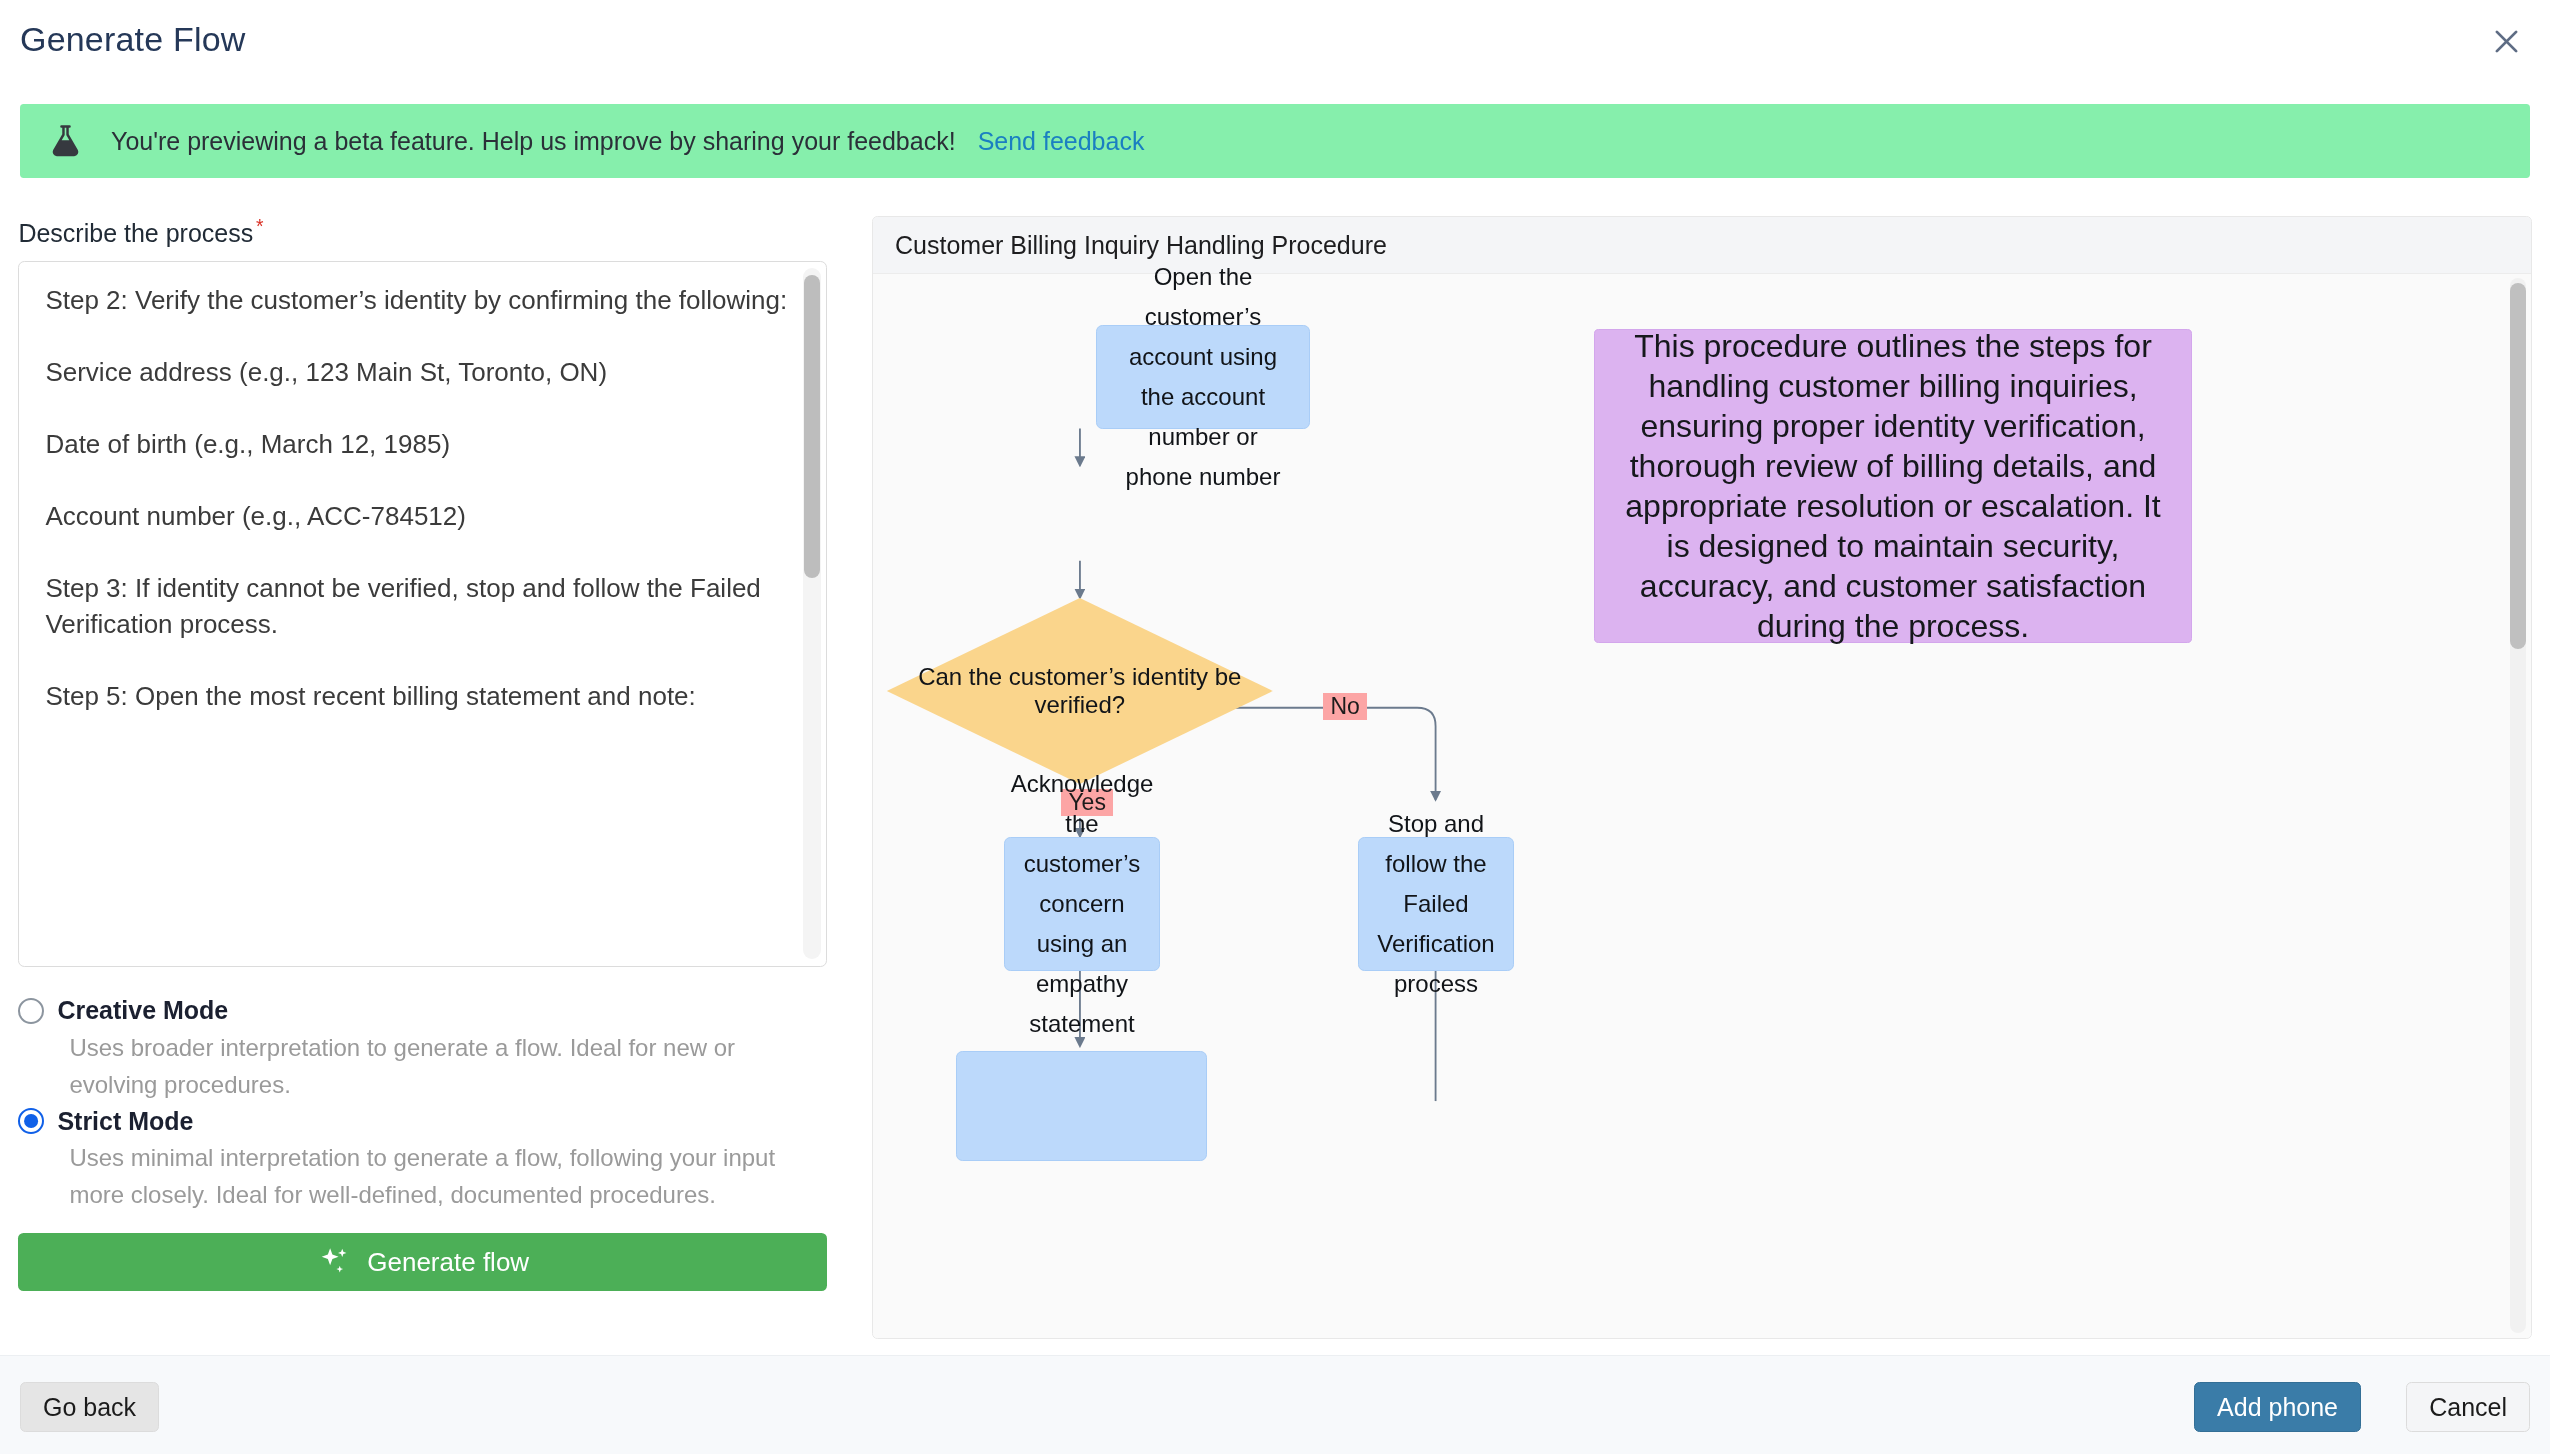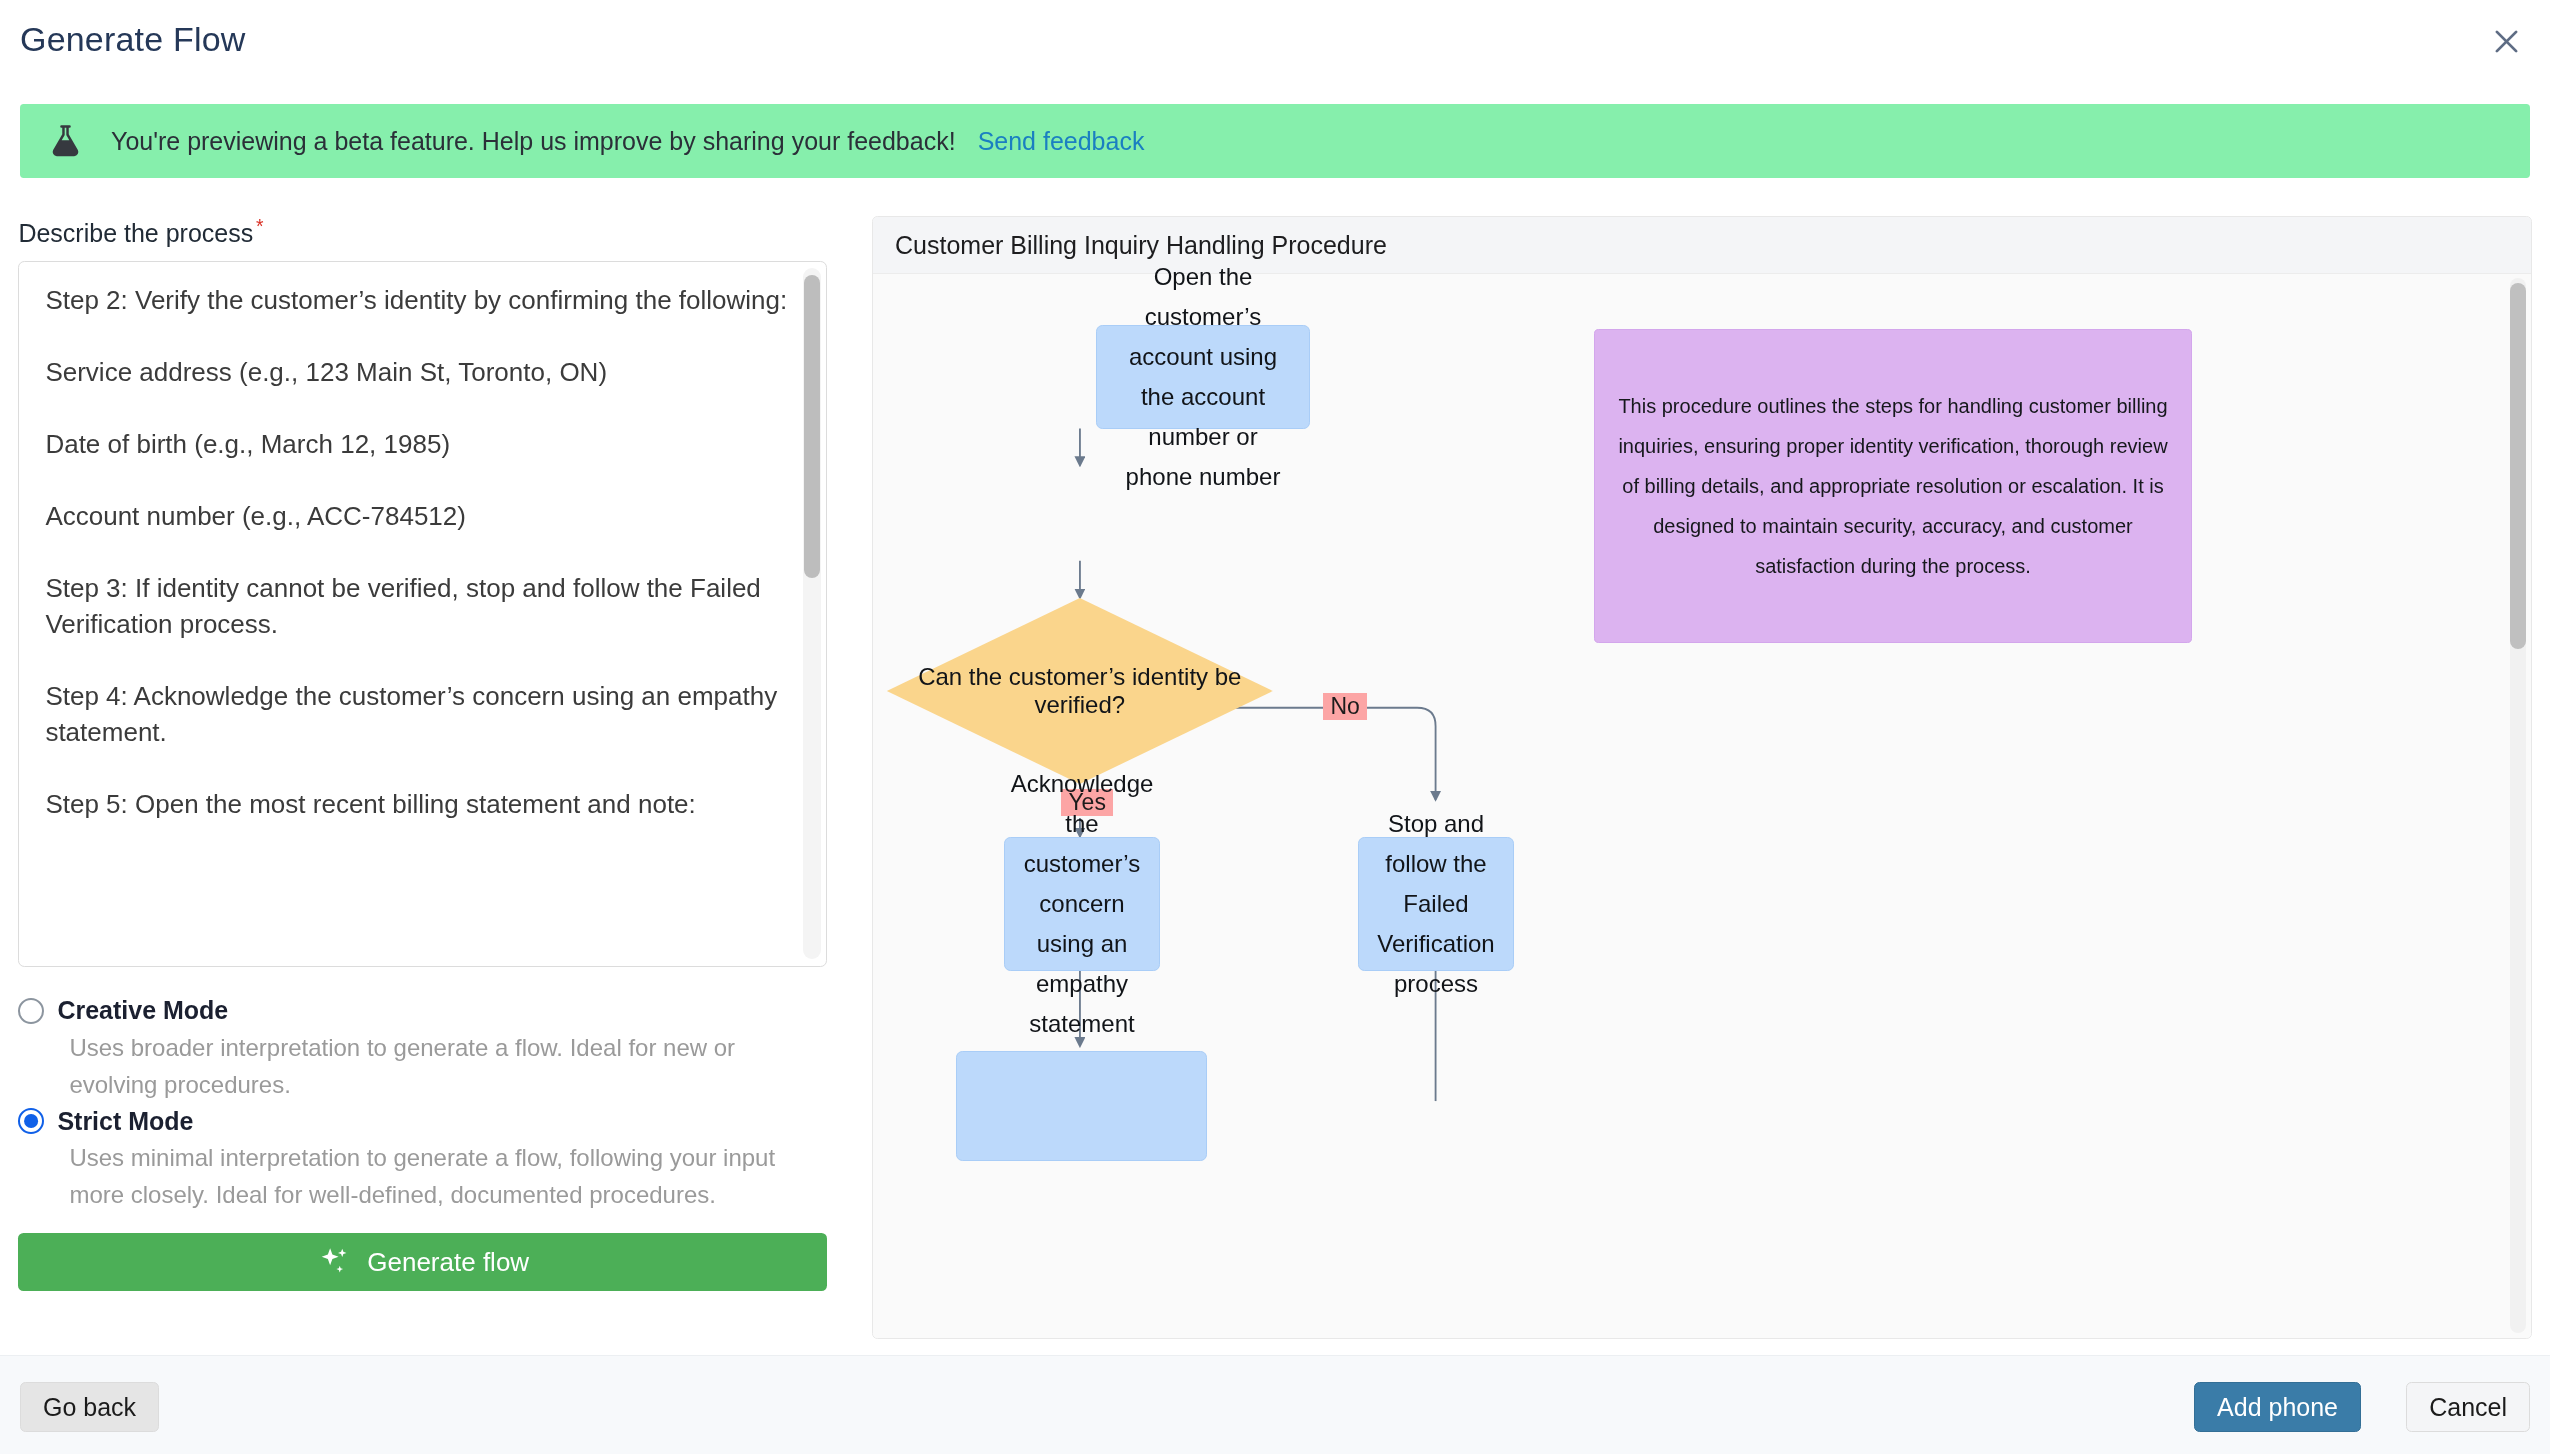--- a/index.html
+++ b/index.html
@@ -126,21 +126,21 @@
     text-align: center; color: #111418; cursor: pointer;
   }
   .node .txt { font-size: 24px; line-height: 40px; padding: 0 14.7px; }
 
   .note-box {
     position: absolute;
     background: #dcb3f0; border: 0.9px solid #d3a6ec; border-radius: 4.6px;
     display: flex; align-items: center; justify-content: center;
     text-align: center; color: #16181c; padding: 0 20px;
   }
-  .note-box .txt { font-size: 20px; line-height: 40px; }
+  .note-box .txt { font-size: 32px; line-height: 40px; }
 
   .diamond {
     position: absolute; background: transparent; cursor: pointer;
   }
   .diamond .shape {
     position: absolute; inset: 0;
     background: #fad58c;
     clip-path: polygon(50% 0%, 100% 50%, 50% 100%, 0% 50%);
   }
   .diamond .txt {
@@ -208,21 +208,20 @@
       <span>Describe the process</span><span class="required-star">*</span>
     </label>
 
     <div class="textarea-wrap">
       <div class="textarea-inner">
         <div class="ta-line">Step 2: Verify the customer’s identity by confirming the following:</div>
         <div class="ta-line">Service address (e.g., 123 Main St, Toronto, ON)</div>
         <div class="ta-line">Date of birth (e.g., March 12, 1985)</div>
         <div class="ta-line">Account number (e.g., ACC-784512)</div>
         <div class="ta-line">Step 3: If identity cannot be verified, stop and follow the Failed Verification process.</div>
-        <div class="ta-line">Step 4: Acknowledge the customer’s concern using an empathy statement.</div>
         <div class="ta-line">Step 5: Open the most recent billing statement and note:</div>
       </div>
       <div class="ta-scrollbar"></div>
       <div class="ta-thumb"></div>
     </div>
 
     <div class="modes">
       <div class="mode-row">
         <span class="radio"></span>
         <span class="mode-name">Creative Mode</span>

